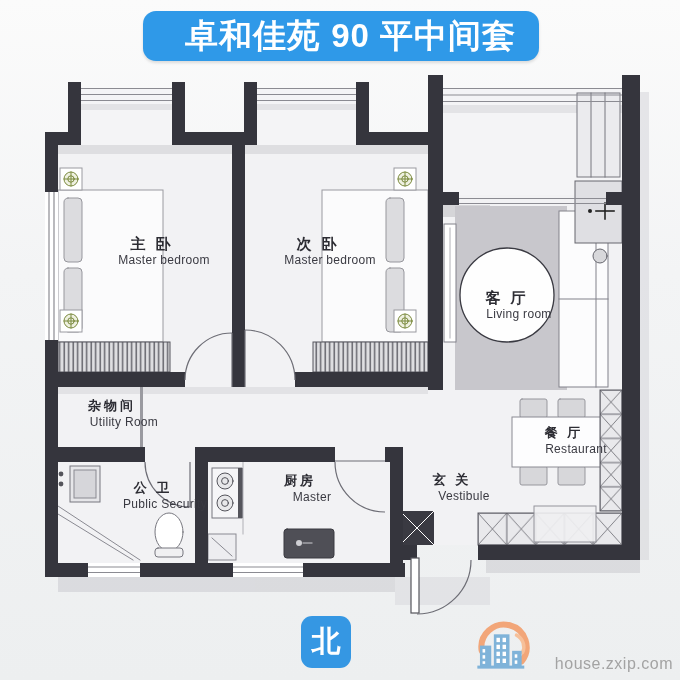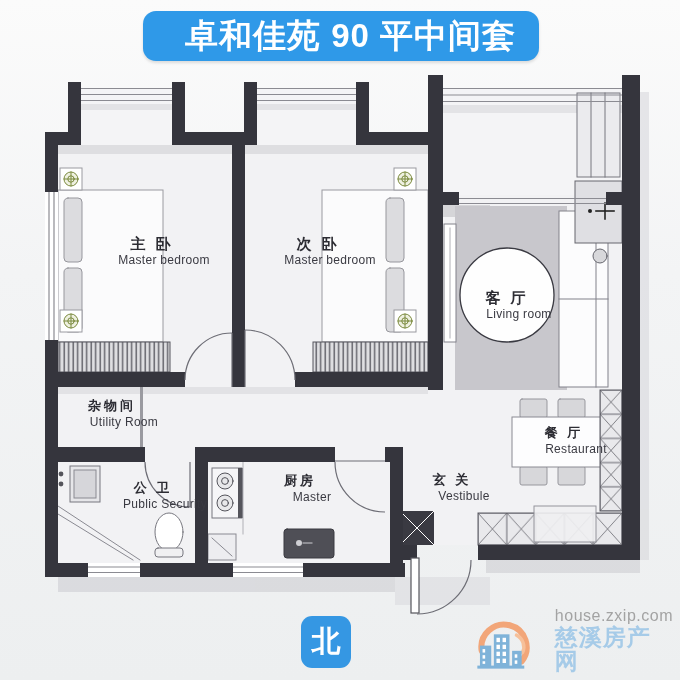--- a/index.html
+++ b/index.html
@@ -379,15 +379,14 @@
       <rect x="27" y="41" width="4" height="5"></rect>
         <rect x="34" y="41" width="4" height="5"></rect>
       <rect x="27" y="49" width="4" height="5"></rect>
         <rect x="34" y="49" width="4" height="5"></rect>
       <rect x="48" y="44" width="3" height="4"></rect>
         <rect x="48" y="51" width="3" height="4"></rect>
     </g>
   </svg>
   <div class="wm-text">
     <span class="wm-url">house.zxip.com</span>
-    <span class="wm-name">慈溪房产网</span>
   </div>
 </div>
 
 </body></html>

